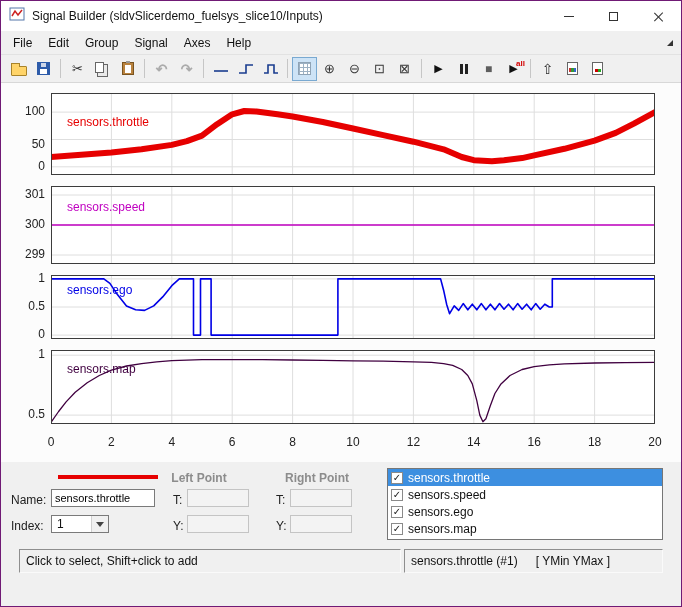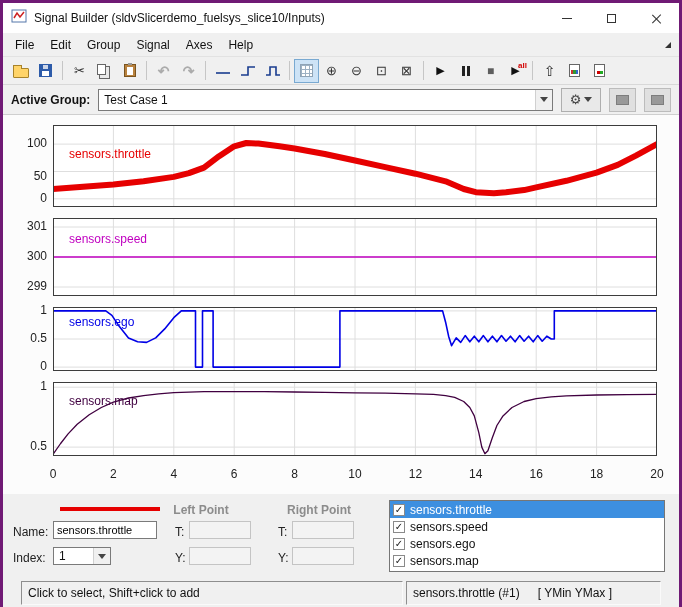--- a/index.html
+++ b/index.html
@@ -1,18 +1,18 @@
 <!DOCTYPE html>
 <html><head>
 <meta charset="utf-8">
 <style>
 *{box-sizing:border-box;margin:0;padding:0}
 html,body{width:682px;height:607px;overflow:hidden;background:#fff;
   font-family:"Liberation Sans",sans-serif;color:#111}
-.window{width:682px;height:607px;border:3px solid #701a75;display:flex;flex-direction:column;background:#f0f0f0}
+.window{width:682px;height:607px;border:1px solid #701a75;display:flex;flex-direction:column;background:#f0f0f0}
 
 
 .titlebar{height:30px;background:#fff;display:flex;align-items:center;padding-left:8px;gap:7px;flex:none}
 .title{font-size:12px;flex:1;white-space:nowrap;overflow:hidden}
 .winbtns{display:flex;height:100%}
 .winbtn{width:45px;height:100%;display:flex;align-items:center;justify-content:center;background:transparent;border:none}
 .glyph-min{width:10px;height:1px;background:#333}
 .glyph-max{width:9px;height:9px;border:1px solid #333}
 .glyph-x{position:relative;width:11px;height:11px}
 .glyph-x::before,.glyph-x::after{content:"";position:absolute;left:5px;top:0;width:1.4px;height:12px;background:#333}
@@ -221,39 +221,20 @@
         <span class="ticon" data-name="up-arrow-icon">⇧</span>
       </button>
       <button class="tbtn" data-name="copy-figure-button">
         <span class="ticon" data-name="figure-icon"></span>
       </button>
       <button class="tbtn" data-name="export-button">
         <span class="ticon" data-name="export-icon"></span>
       </button>
     </div>
 
-  <div class="grouprow" data-name="active-group-row">
-    <span class="group-label" data-name="active-group-label">Active Group:</span>
-    <div class="combo combo-grow" data-name="active-group-combobox">
-      <span class="combo-value" data-name="active-group-value">Test Case 1</span>
-      <span class="combo-btn" data-name="chevron-down-icon">
-          <i class="tri"></i>
-        </span>
-    </div>
-    <button class="gearbtn" data-name="group-options-button">
-      <span data-name="gear-icon">⚙</span>
-        <i class="tri" data-name="chevron-down-icon"></i>
-    </button>
-    <button class="graybtn" data-name="group-action-button-1">
-        <span class="blk" data-name="panel-icon"></span>
-      </button>
-    <button class="graybtn" data-name="group-action-button-2">
-        <span class="blk" data-name="panel-icon"></span>
-      </button>
-  </div>
 
   <div class="plotpanel" data-name="plot-panel">
     <div id="plots">
         <div class="subplot" data-name="plot-sensors.throttle" style="height: 82px;">
           <div class="yticks" data-name="y-axis-labels">
             <span class="ylab" data-name="y-tick-label" style="top: 65.8px;">0</span>
             <span class="ylab" data-name="y-tick-label" style="top: 44px;">50</span>
             <span class="ylab" data-name="y-tick-label" style="top: 11.1333px;">100</span>
           </div>
           <div class="plotbox">

